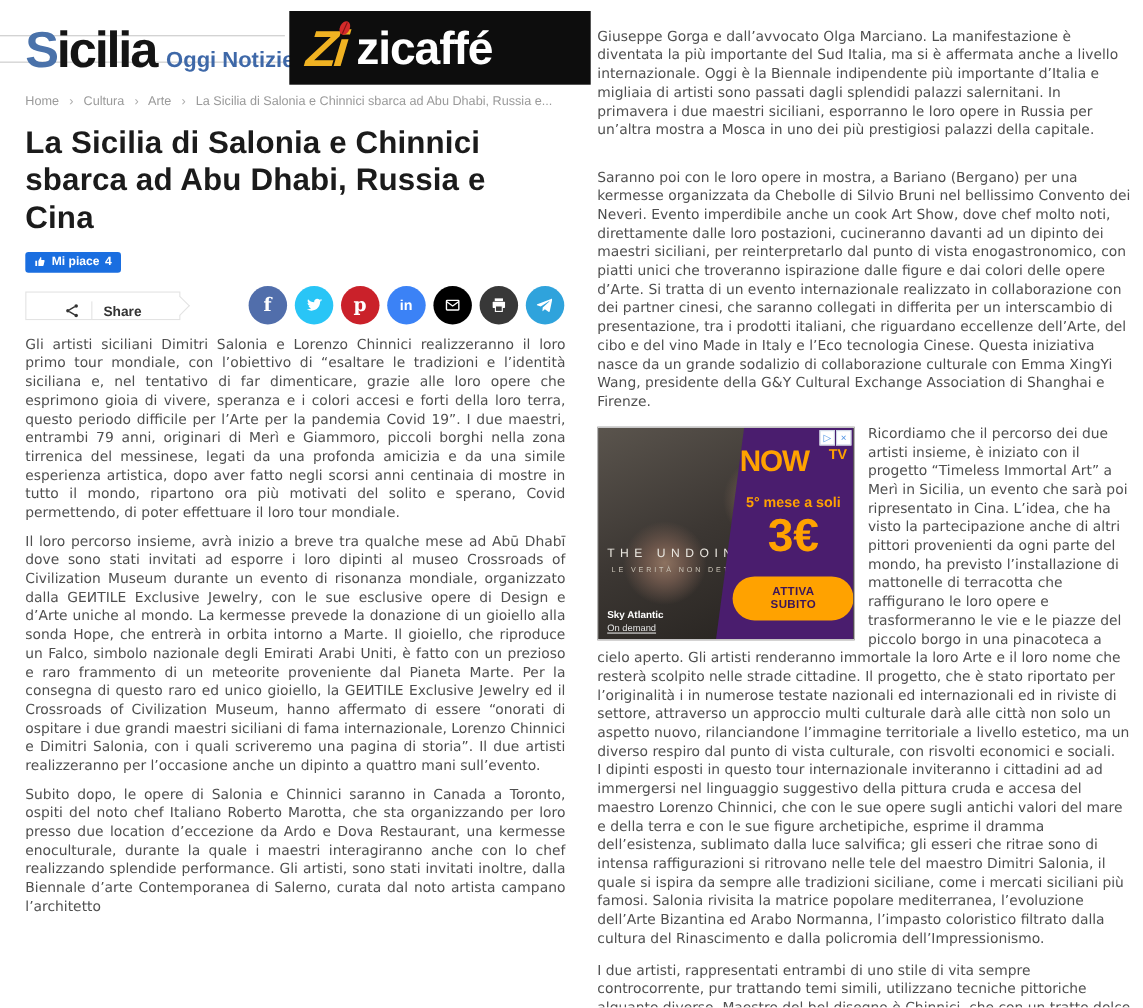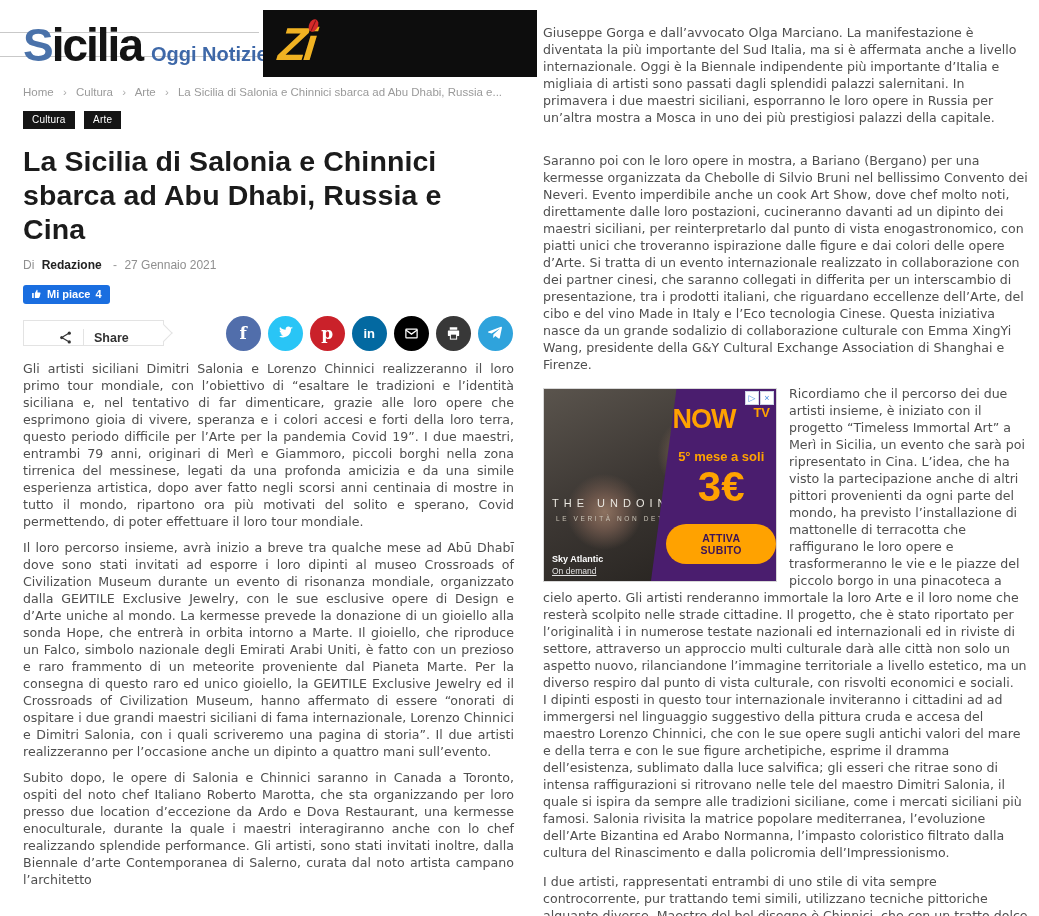--- a/index.html
+++ b/index.html
@@ -155,20 +155,21 @@
 <div class="page">
 
   <div class="logo-line l1"></div>
   <div class="logo-line l2"></div>
 
   <div class="banner">
     <span class="zi-wrap">
       <span class="zi">Zi</span>
       <span class="zi-bean"></span>
     </span>
+    <span class="brand">zicaffé</span>
   </div>
 
   <div class="cols">
 
     <div class="col-left">
 
       <div class="logo-row">
         <div class="logo">
           <span class="s">S</span><span class="rest">icilia</span><span class="sub">Oggi Notizie</span>
         </div>
@@ -177,33 +178,23 @@
       <nav class="breadcrumb">
         <span class="bc-link">Home</span>
         <span class="sep">›</span>
         <span class="bc-link">Cultura</span>
         <span class="sep">›</span>
         <span class="bc-link">Arte</span>
         <span class="sep">›</span>
         <span>La Sicilia di Salonia e Chinnici sbarca ad Abu Dhabi, Russia e...</span>
       </nav>
 
-      <div class="tags">
-        <span class="tag">Cultura</span>
-        <span class="tag">Arte</span>
-      </div>
 
       <h1 class="title">La Sicilia di Salonia e Chinnici sbarca ad Abu Dhabi, Russia e Cina</h1>
 
-      <div class="byline">
-        <span>Di</span>
-        <span class="author">Redazione</span>
-        <span class="dash">-</span>
-        <span>27 Gennaio 2021</span>
-      </div>
 
       <button class="like-btn">
         <svg width="11" height="11" viewBox="0 0 18 20">
             <path fill="#fff" d="M1 9h3v9H1z M6 18V9.5L9.3 3.6c.4-.8 1.6-.5 1.6.4V8h4c.9 0 1.6.8 1.4 1.7l-1.5 6.4c-.2.9-1 1.9-2 1.9H6z"></path>
           </svg>
         <span>Mi piace</span>
         <span>4</span>
       </button>
 
       <div class="share-row">
@@ -224,21 +215,21 @@
               <span class="t-f">f</span>
             </div>
           <div class="sc" style="background: rgb(41, 197, 246);">
             <svg width="16" height="16" viewBox="0 0 24 24">
                 <path fill="#fff" d="M24 4.6c-.9.4-1.8.7-2.8.8 1-.6 1.8-1.6 2.2-2.7-1 .6-2 1-3.1 1.2C19.4 2.9 18.2 2.3 17 2.3c-2.3 0-4.1 1.9-4.1 4.1 0 .3 0 .6.1.9C9.7 7.2 6.7 5.6 4.6 3.1c-.4.6-.6 1.3-.6 2.1 0 1.4.7 2.7 1.8 3.4-.7 0-1.3-.2-1.9-.5v.1c0 2 1.4 3.7 3.3 4-.3.1-.7.1-1.1.1-.3 0-.5 0-.8-.1.5 1.6 2 2.8 3.8 2.8-1.4 1.1-3.2 1.8-5.1 1.8H3c1.8 1.2 4 1.8 6.3 1.8 7.5 0 11.7-6.3 11.7-11.7v-.5c.8-.6 1.5-1.3 2-2.2z"></path>
               </svg>
           </div>
           <div class="sc" style="background: rgb(202, 33, 42);">
               <span class="t-p">p</span>
             </div>
-          <div class="sc" style="background: #0369a1;">
+          <div class="sc" style="background: #3b82f6;">
               <span class="t-in">in</span>
             </div>
           <div class="sc" style="background: rgb(0, 0, 0);">
             <svg width="15" height="15" viewBox="0 0 24 24">
                 <rect x="3" y="5" width="18" height="14" rx="1" fill="none" stroke="#fff" stroke-width="2"></rect>
                 <path d="M3 6.5l9 6.5 9-6.5" stroke="#fff" stroke-width="2" fill="none"></path>
               </svg>
           </div>
           <div class="sc" style="background: rgb(56, 56, 56);">
             <svg width="15" height="15" viewBox="0 0 24 24">

